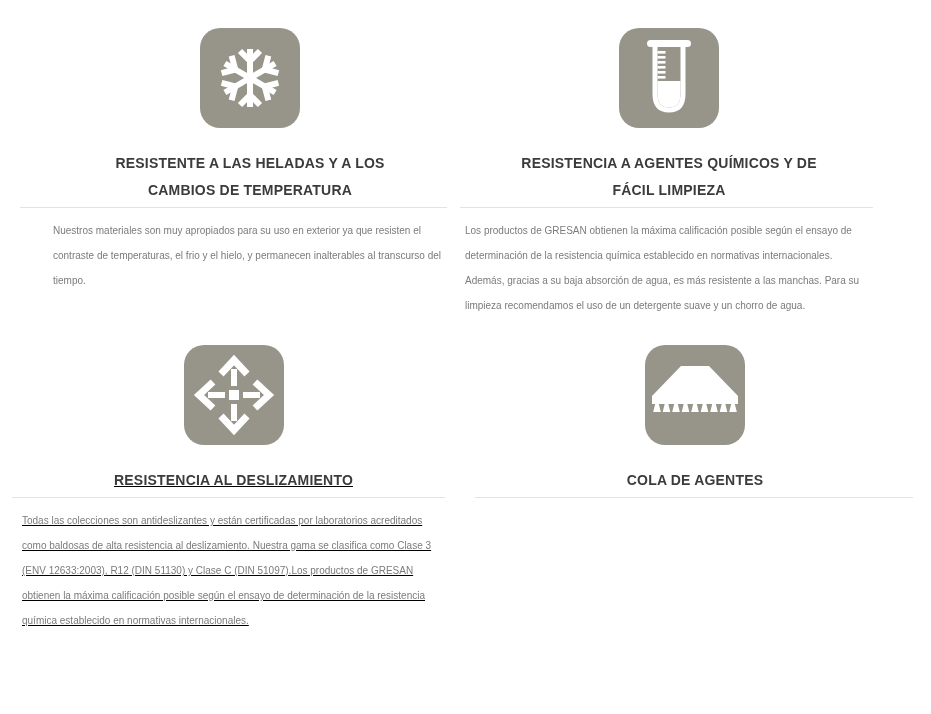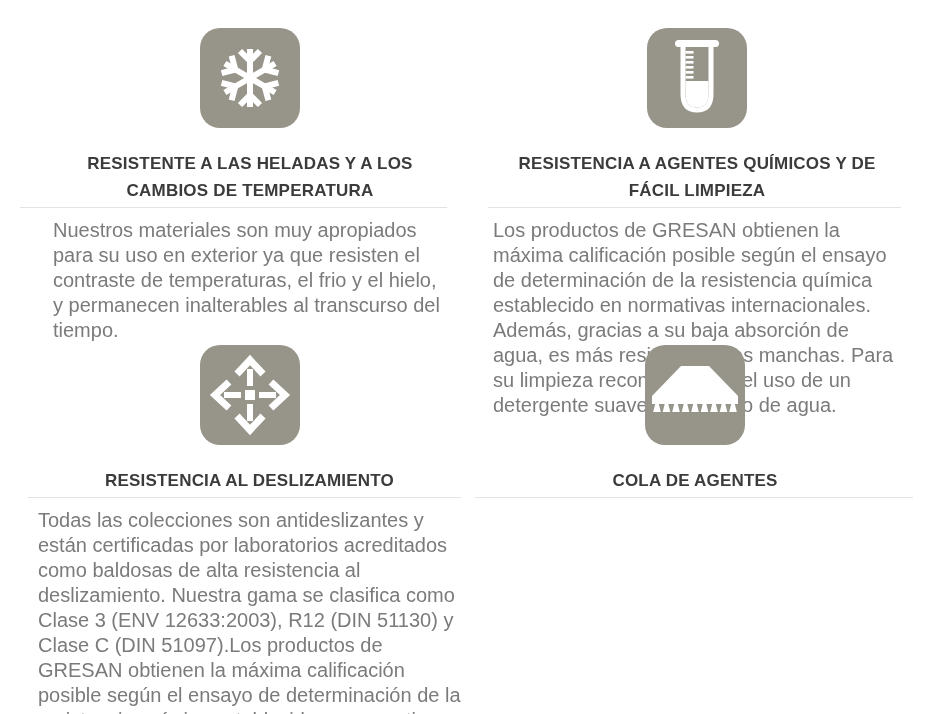--- a/index.html
+++ b/index.html
@@ -5,51 +5,51 @@
   html,body{margin:0;padding:0;background:#ffffff;}
   .page{
     position:relative;
     width:931px;height:714px;
     background:#ffffff;
     font-family:"Liberation Sans","DejaVu Sans",sans-serif;
     overflow:hidden;
   }
   .feature{position:absolute;}
   .f1{left:20px;top:28px;width:427px;--indent:33px;}
-  .f2{left:488px;top:28px;width:413px;--indent:5px;}
-  .f3{left:28px;top:345px;width:433px;--indent:10px;}
+  .f2{left:460px;top:28px;width:413px;--indent:5px;}
+  .f3{left:12px;top:345px;width:433px;text-decoration:underline;--indent:10px;}
   .f4{left:475px;top:345px;width:438px;--indent:2px;}
 
   .icon-row{text-align:center;padding-left:var(--indent);}
   .icon-tile{
     display:inline-block;
     width:100px;height:100px;
     border-radius:20px;
     background:#97948a;
     line-height:0;
   }
   .icon-tile svg{display:block;}
 
   .feature-title{
     margin:18px 0 0 0;
     padding:0 0 3px 0;
     padding-left:var(--indent);
     border-bottom:1px solid #e3e3e3;
     text-align:center;
     white-space:pre;
-    font-size:17px;
+    font-size:14px;
     font-weight:bold;
     line-height:27px;
     letter-spacing:0.2px;
     color:#3b3b3b;
   }
   .feature-desc{
     margin:10px 0 0 0;
     padding-left:var(--indent);
-    font-size:20px;
+    font-size:10px;
     line-height:25px;
     color:#7b7b7b;
   }
 </style>
 </head>
 <body>
 
 <div class="page">
 
   <section class="feature f1">

